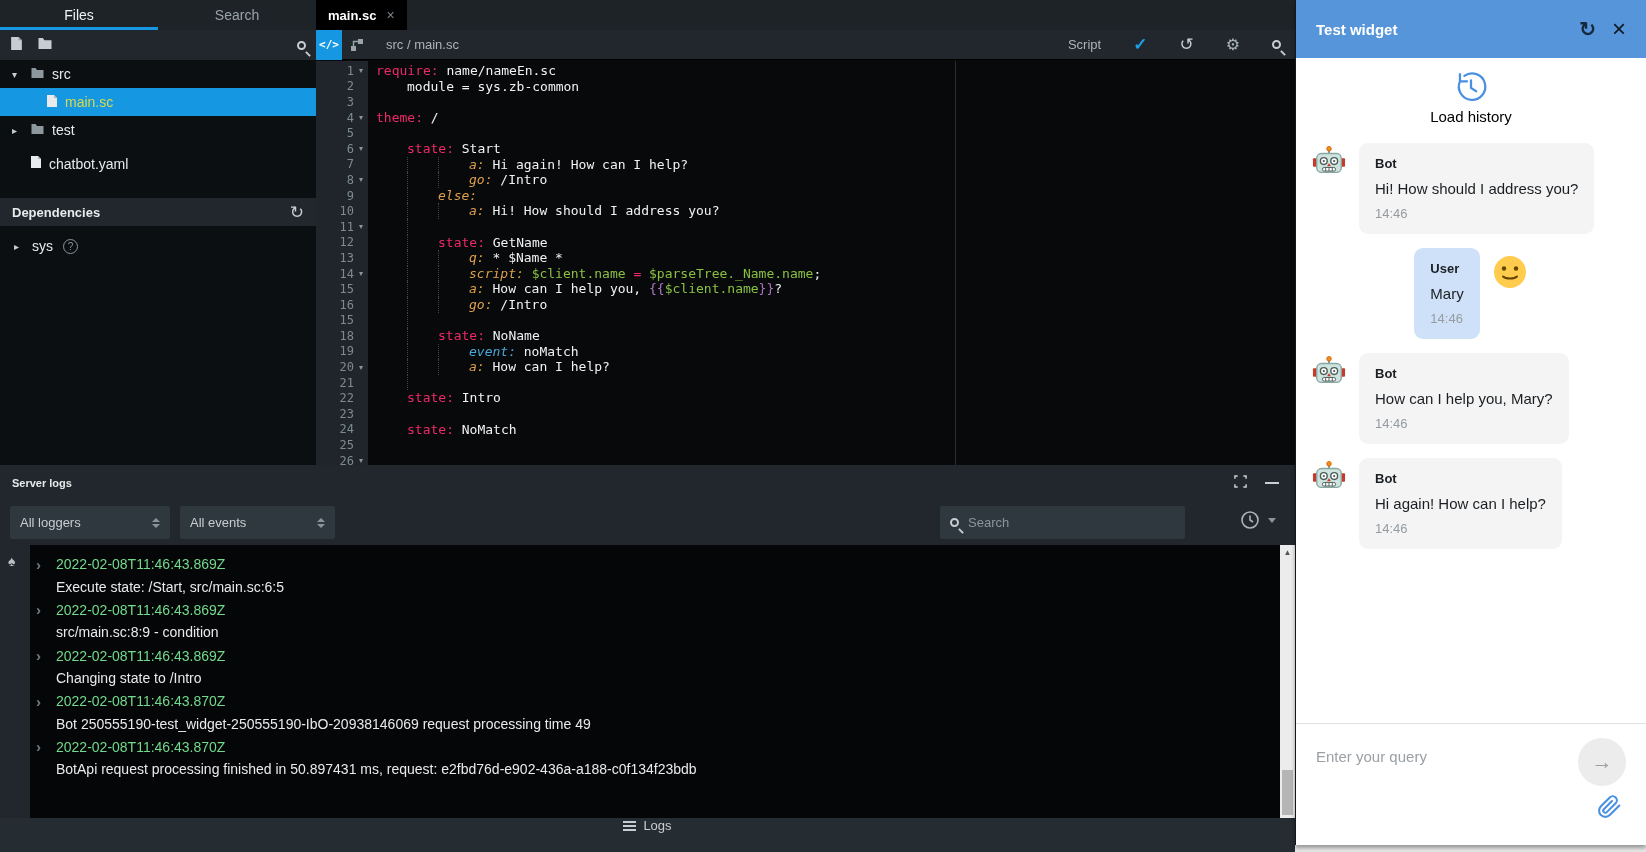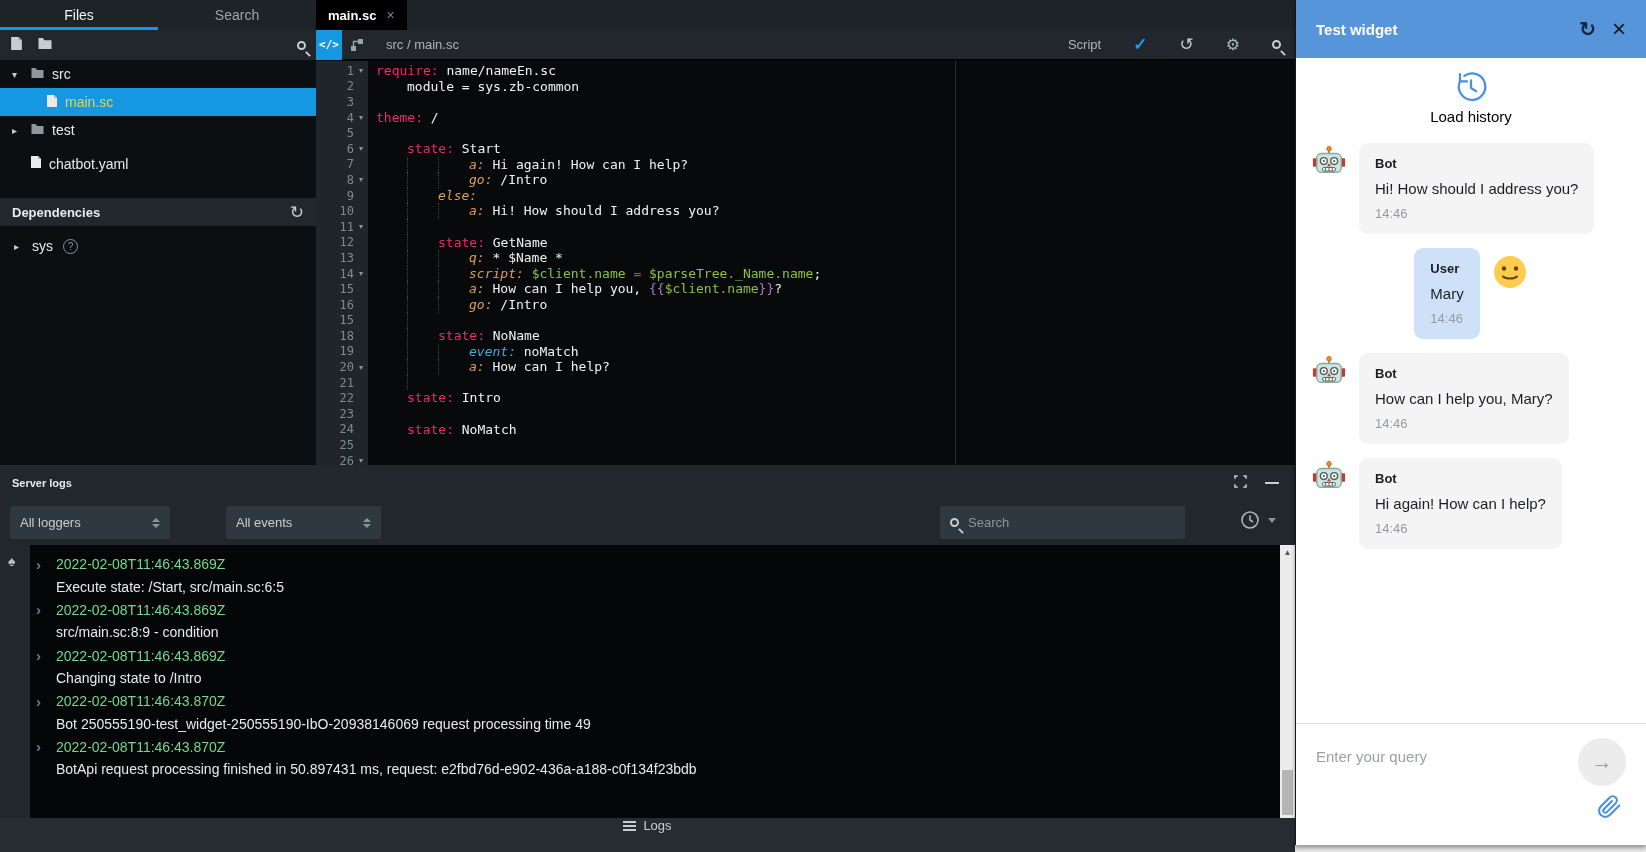--- a/index.html
+++ b/index.html
@@ -385,21 +385,21 @@
       </span>
     </div>
     <div class="filters">
       <div class="fselect" style="left:10px; width:160px;">
         <span>All loggers</span>
         <span class="updown">
             <i class="up"></i>
             <i class="dn"></i>
           </span>
       </div>
-      <div class="fselect" style="left:180px; width:155px;margin-left:46px;">
+      <div class="fselect" style="left:180px; width:155px;">
         <span>All events</span>
         <span class="updown">
             <i class="up"></i>
             <i class="dn"></i>
           </span>
       </div>
       <div class="searchbox">
         <span class="magicon"></span>
         <input type="text" placeholder="Search" style="">
       </div>

